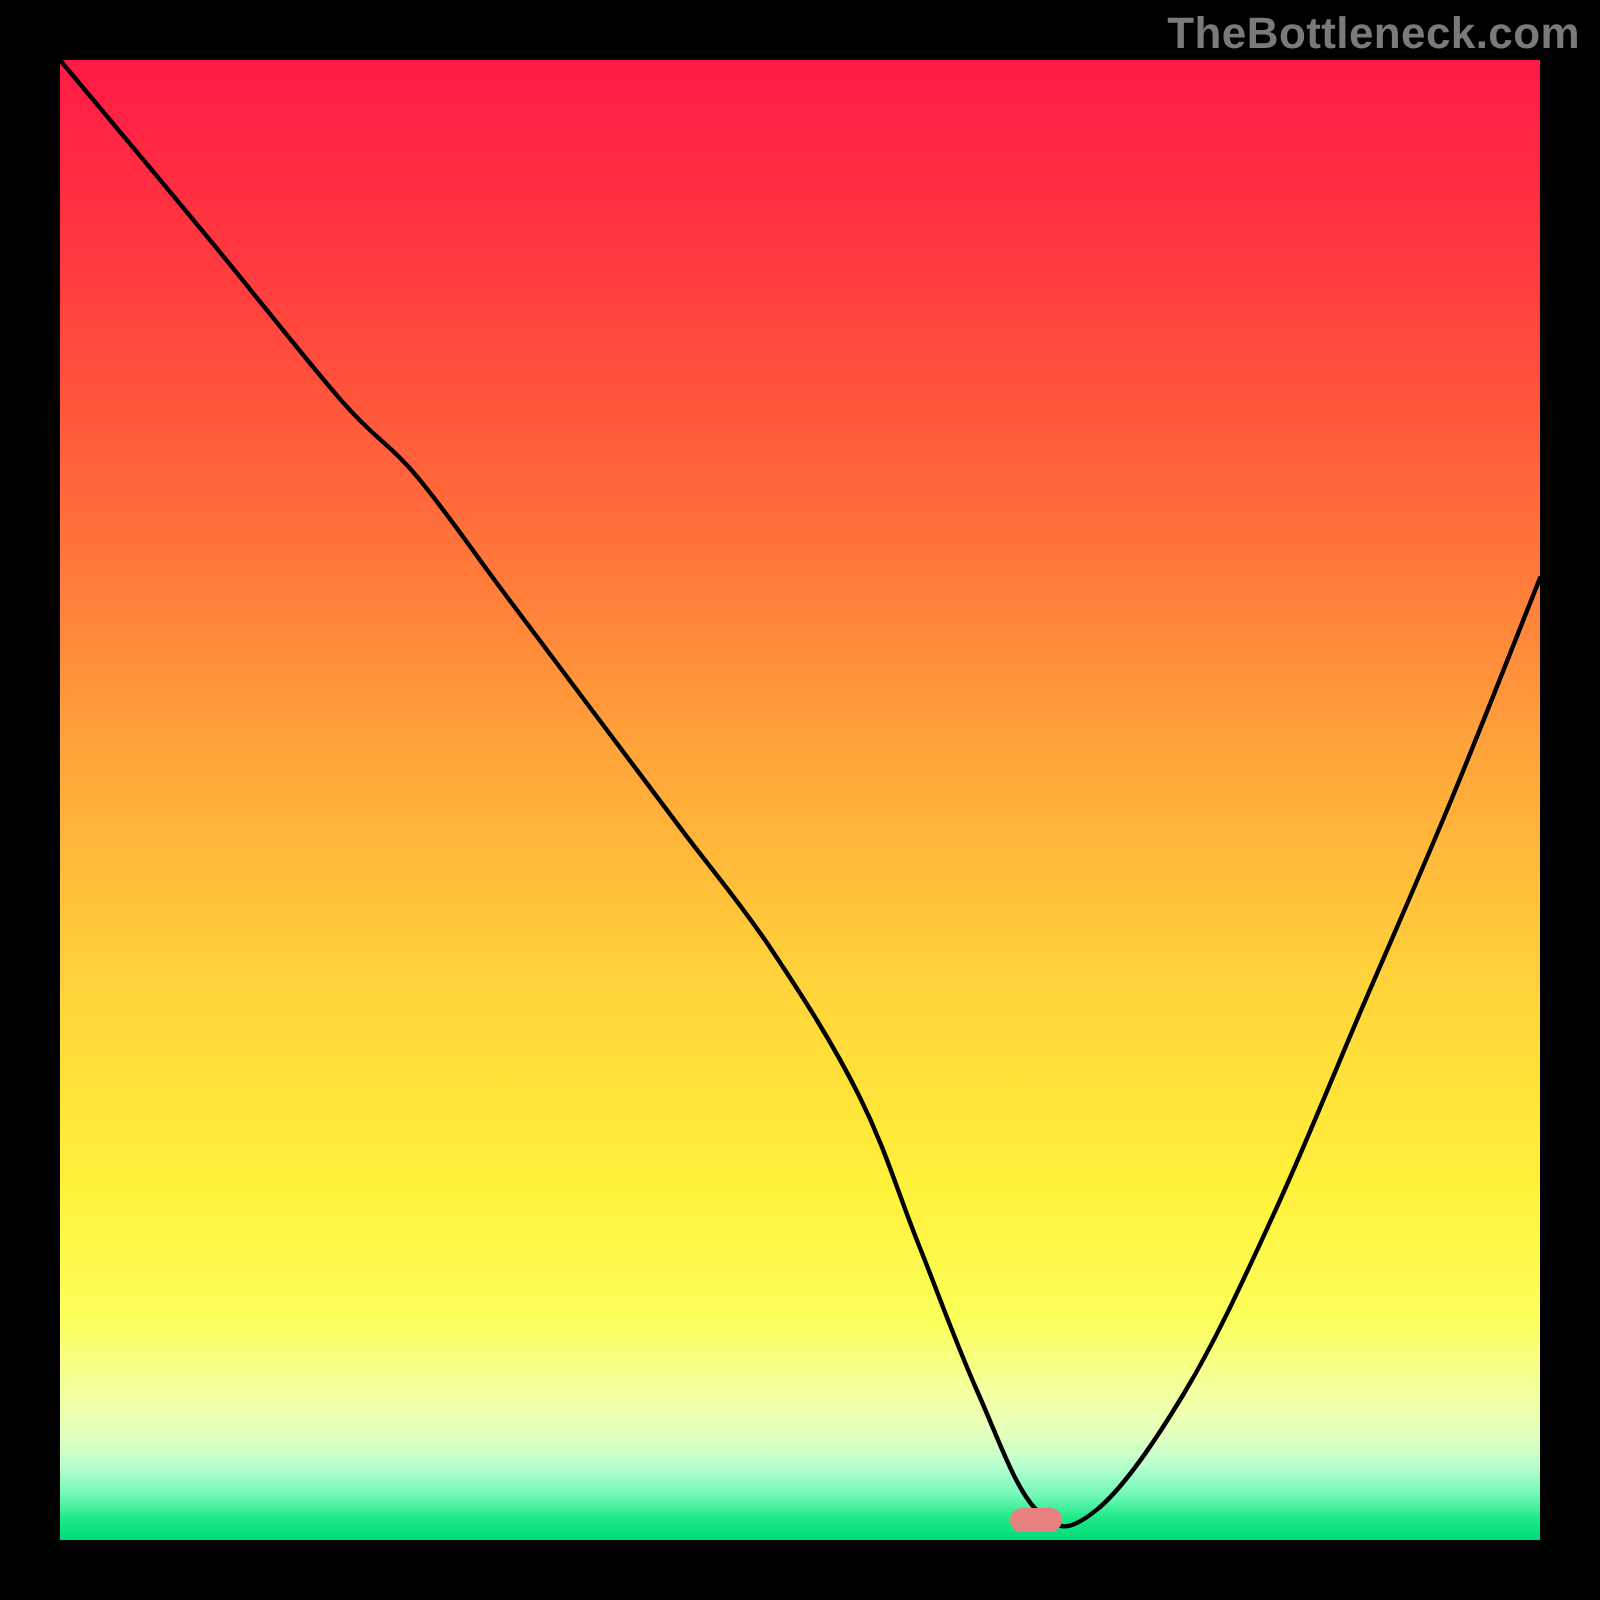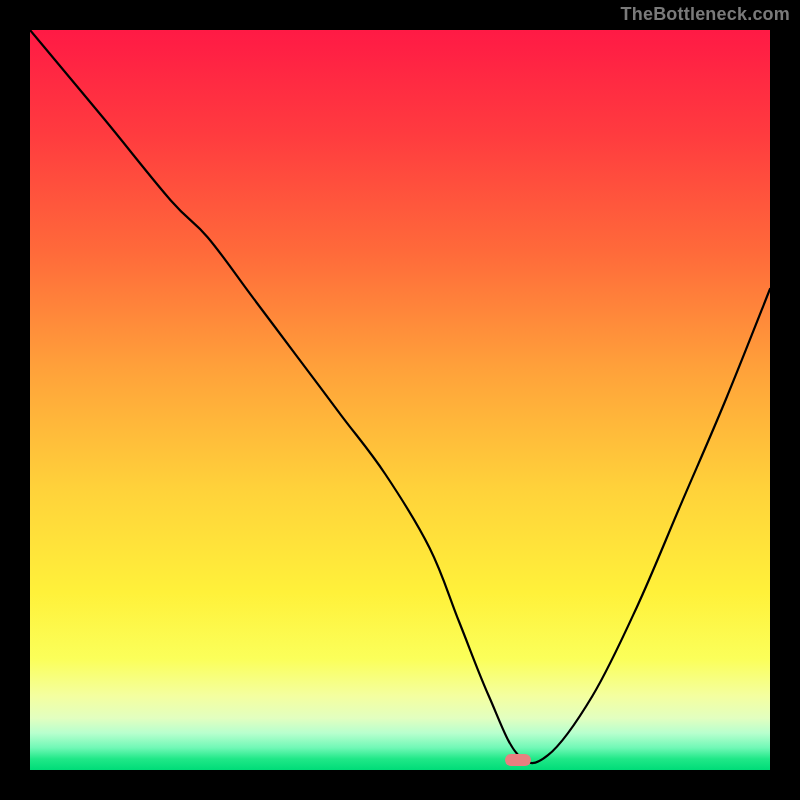--- a/index.html
+++ b/index.html
@@ -14,21 +14,21 @@
     position: relative;
     width: 800px;
     height: 800px;
     background: #000;
   }
   .watermark {
     position: absolute;
     top: 4px;
     right: 10px;
     color: #7a7a7a;
-    font-size: 18px;
+    font-size: 22px;
     font-weight: 600;
     letter-spacing: 0.2px;
     z-index: 20;
   }
   .plot {
     position: absolute;
     left: 30px;
     top: 30px;
     width: 740px;
     height: 740px;

